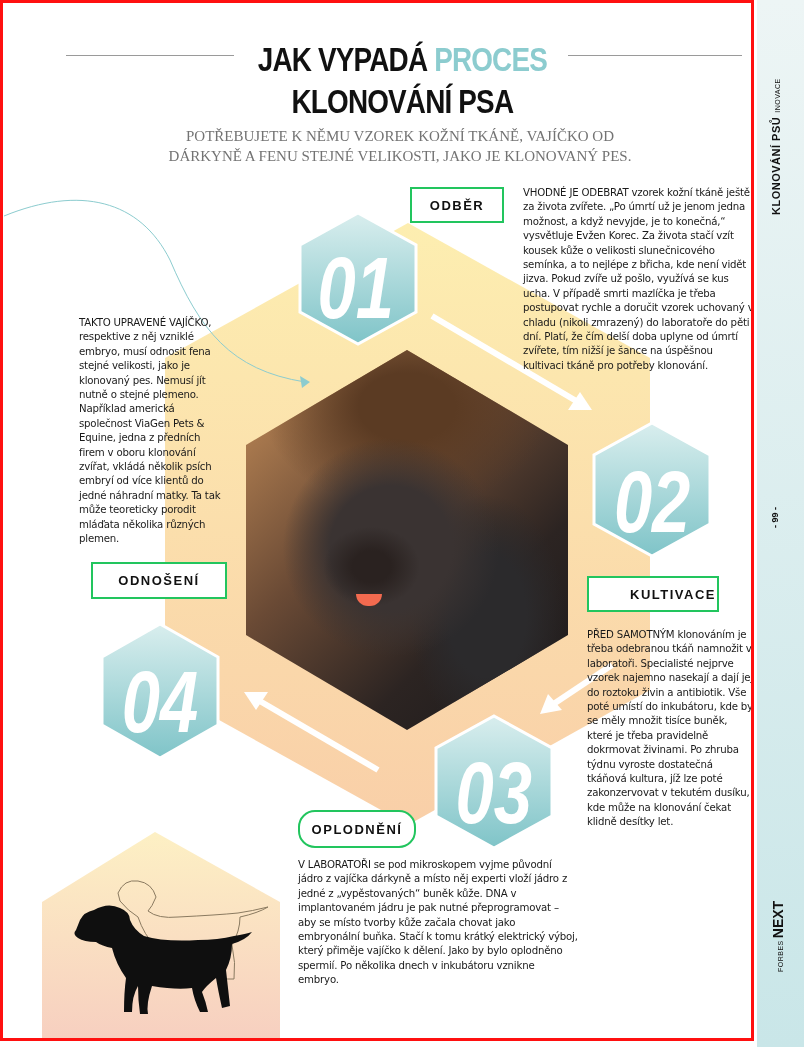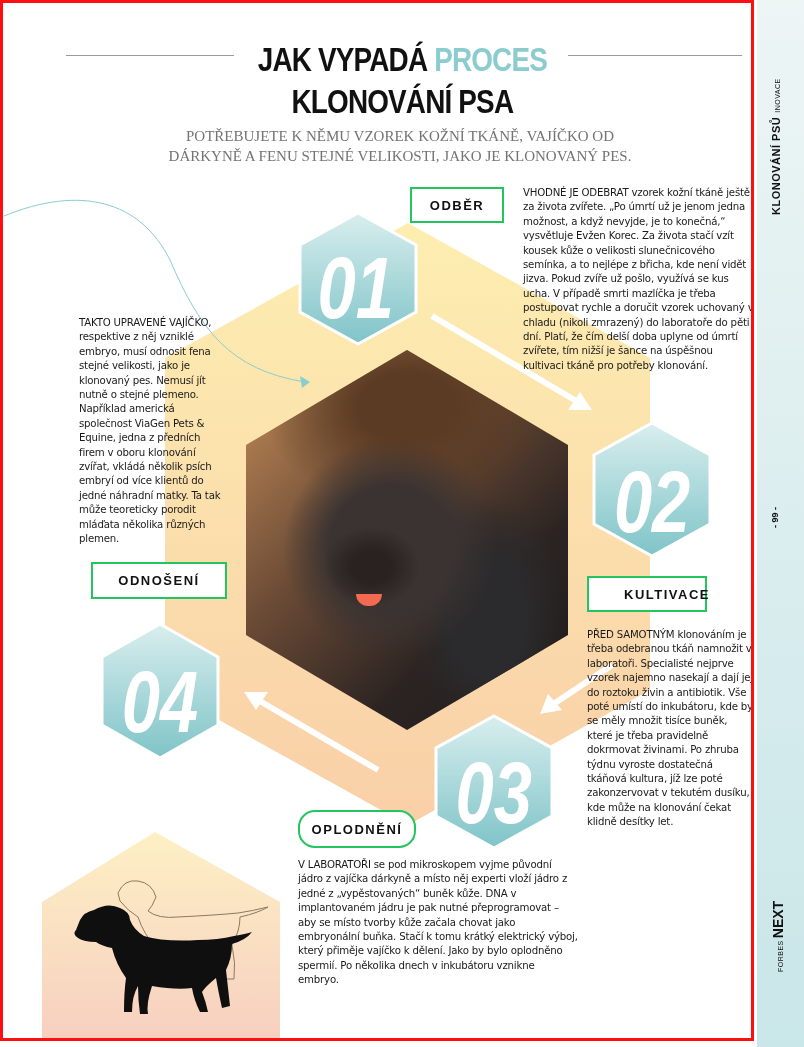--- a/index.html
+++ b/index.html
@@ -99,21 +99,21 @@
 
 <div class="title-line" style="left:66px;width:168px;"></div>
 <div class="title-line" style="left:568px;width:174px;"></div>
 <div class="title">
   <div><span>JAK VYPADÁ</span> <span class="accent">PROCES</span></div>
   <div>KLONOVÁNÍ PSA</div>
 </div>
 <div class="subtitle">POTŘEBUJETE K NĚMU VZOREK KOŽNÍ TKÁNĚ, VAJÍČKO OD DÁRKYNĚ A FENU STEJNÉ VELIKOSTI, JAKO JE KLONOVANÝ PES.</div>
 
 <div class="label-box" style="left:410px;top:187px;width:94px;height:36px;">ODBĚR</div>
-<div class="label-box" style="left:587px;top:576px;width:120px;height:36px;padding-left:40px;">KULTIVACE</div>
+<div class="label-box" style="left:587px;top:576px;width:132px;height:36px;padding-left:40px;">KULTIVACE</div>
 <div class="label-box" style="left:298px;top:810px;width:118px;height:38px;border-radius:17px;">OPLODNĚNÍ</div>
 <div class="label-box" style="left:79px;top:562px;width:136px;height:37px;margin-left:12px;">ODNOŠENÍ</div>
 
 <div class="body-text" style="left:523px;top:186px;width:232px;"><b>VHODNÉ JE ODEBRAT</b><span> vzorek kožní tkáně ještě za života zvířete. „Po úmrtí už je jenom jedna možnost, a když nevyjde, je to konečná,“ vysvětluje Evžen Korec. Za života stačí vzít kousek kůže o velikosti slunečnicového semínka, a to nejlépe z břicha, kde není vidět jizva. Pokud zvíře už pošlo, využívá se kus ucha. V případě smrti mazlíčka je třeba postupovat rychle a doručit vzorek uchovaný v chladu (nikoli zmrazený) do laboratoře do pěti dní. Platí, že čím delší doba uplyne od úmrtí zvířete, tím nižší je šance na úspěšnou kultivaci tkáně pro potřeby klonování.</span></div>
 <div class="body-text" style="left:587px;top:628px;width:168px;"><b>PŘED SAMOTNÝM</b><span> klonováním je třeba odebranou tkáň namnožit v laboratoři. Specialisté nejprve vzorek najemno nasekají a dají jej do roztoku živin a antibiotik. Vše poté umístí do inkubátoru, kde by se měly množit tisíce buněk, které je třeba pravidelně dokrmovat živinami. Po zhruba týdnu vyroste dostatečná tkáňová kultura, jíž lze poté zakonzervovat v tekutém dusíku, kde může na klonování čekat klidně desítky let.</span></div>
 <div class="body-text" style="left:298px;top:858px;width:280px;"><b>V LABORATOŘI</b><span> se pod mikroskopem vyjme původní jádro z vajíčka dárkyně a místo něj experti vloží jádro z jedné z „vypěstovaných“ buněk kůže. DNA v implantovaném jádru je pak nutné přeprogramovat – aby se místo tvorby kůže začala chovat jako embryonální buňka. Stačí k tomu krátký elektrický výboj, který přiměje vajíčko k dělení. Jako by bylo oplodněno spermií. Po několika dnech v inkubátoru vznikne embryo.</span></div>
 <div class="body-text" style="left:79px;top:316px;width:148px;"><b>TAKTO UPRAVENÉ VAJÍČKO,</b><span> respektive z něj vzniklé embryo, musí odnosit fena stejné velikosti, jako je klonovaný pes. Nemusí jít nutně o stejné plemeno. Například americká společnost ViaGen Pets &amp; Equine, jedna z předních firem v oboru klonování zvířat, vkládá několik psích embryí od více klientů do jedné náhradní matky. Ta tak může teoreticky porodit mláďata několika různých plemen.</span></div>
 
 <div class="frame"></div>
 

